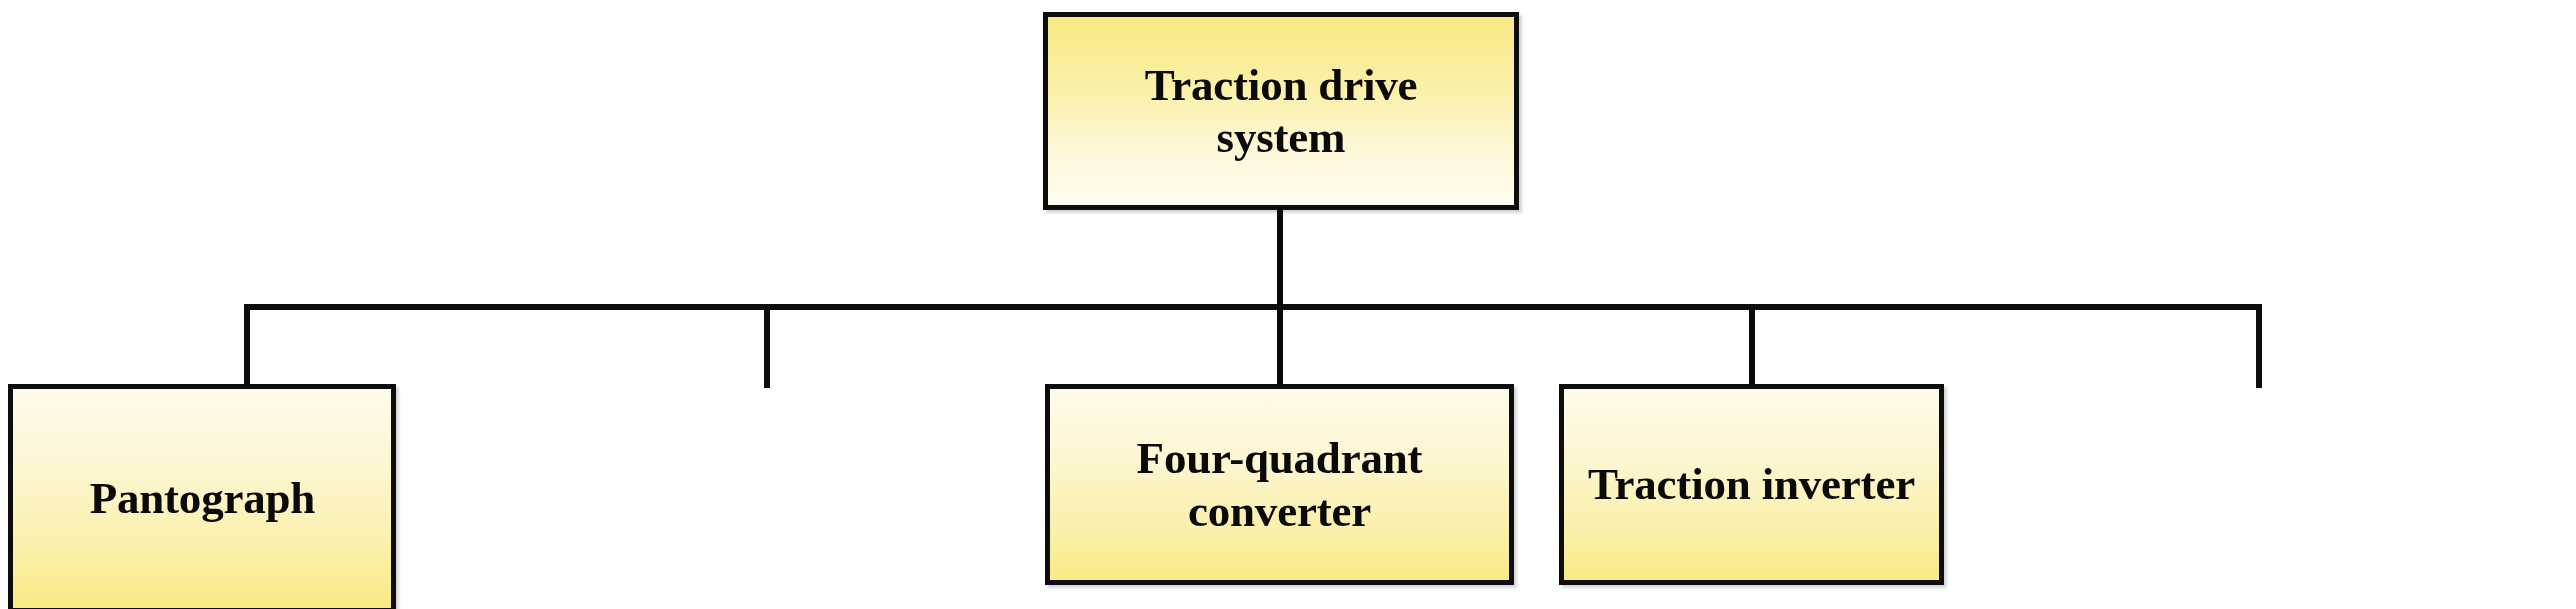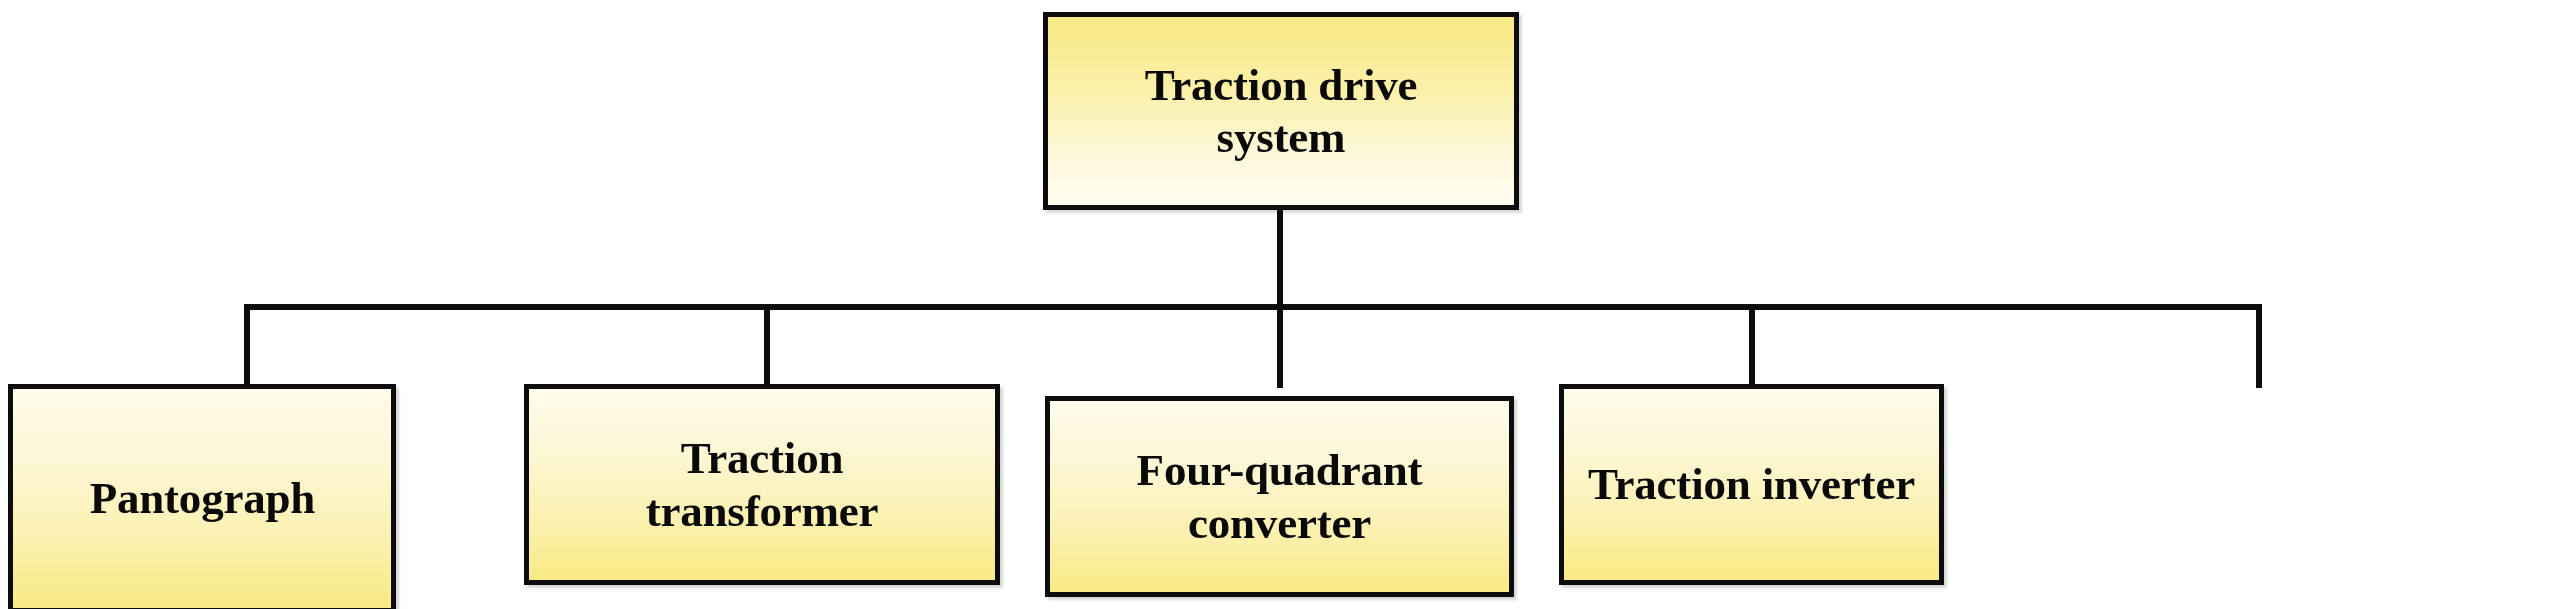--- a/index.html
+++ b/index.html
@@ -68,26 +68,22 @@
   <div class="line line-v" style="left:244px; top:304px; height:84px;"></div>
   <div class="line line-v" style="left:764px; top:304px; height:84px;"></div>
   <div class="line line-v" style="left:1277px; top:304px; height:84px;"></div>
   <div class="line line-v" style="left:1749px; top:304px; height:84px;"></div>
   <div class="line line-v" style="left:2256px; top:304px; height:84px;"></div>
 
   <div class="node node-leaf" style="left:8.4px; top:384px; width:388px; height:229px; font-size:45px;">
     <span class="node-label">Pantograph</span>
   </div>
 
-  <div class="node node-leaf" style="left:524px; top:384px; width:476px; height:201px; font-size:45px;">
-    <span class="node-label">Traction
-transformer</span>
-  </div>
 
-  <div class="node node-leaf" style="left:1045px; top:396px; width:469px; height:201px; font-size:45px;">
+  <div class="node node-leaf" style="left:1045px; top:384px; width:469px; height:201px; font-size:45px;">
     <span class="node-label">Four-quadrant
 converter</span>
   </div>
 
   <div class="node node-leaf" style="left:1559px; top:384px; width:385px; height:201px; font-size:45px;">
     <span class="node-label">Traction inverter</span>
   </div>
 
 
 </div>

